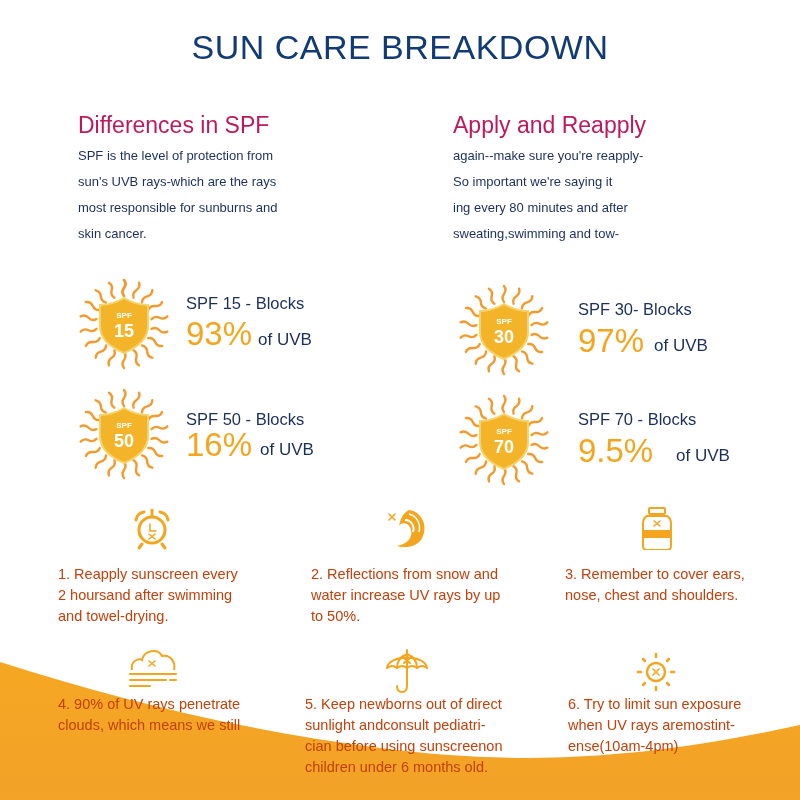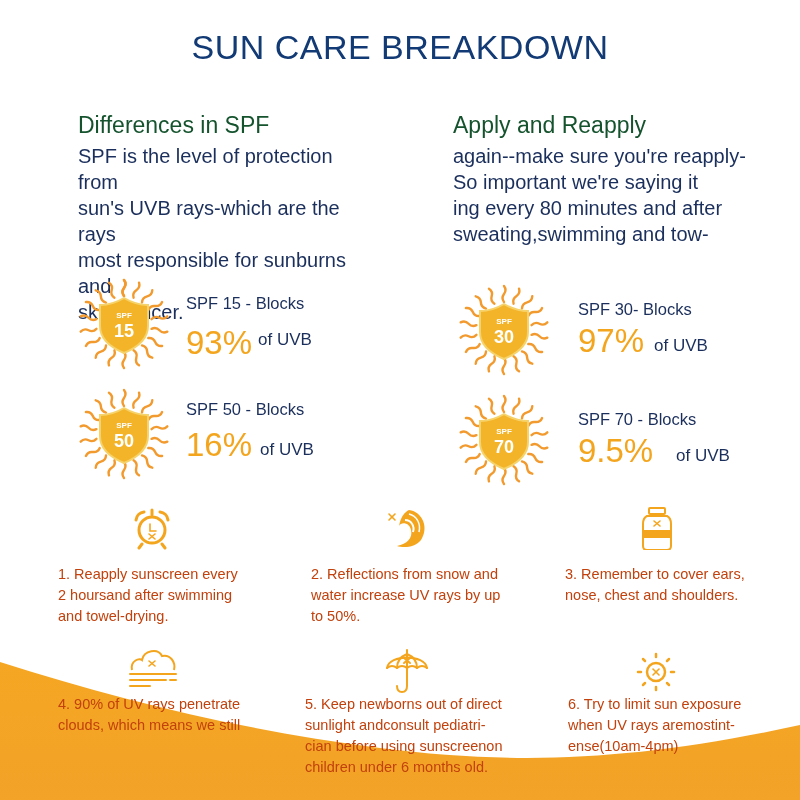--- a/index.html
+++ b/index.html
@@ -11,24 +11,24 @@
   }
   .wave { position: absolute; left: 0; top: 0; width: 800px; height: 800px; z-index: 0; }
   .content { position: absolute; inset: 0; z-index: 1; }
 
   .title {
     position: absolute; top: 28px; left: 0; width: 800px; text-align: center;
     font-size: 34px; color: #123a74; letter-spacing: 0.5px; font-weight: normal;
   }
 
   .section-heading {
-    position: absolute; font-size: 23px; color: #14532d; font-weight: normal; text-align: right;
+    position: absolute; font-size: 23px; color: #be185d; font-weight: normal; text-align: right;
   }
   .section-body {
-    position: absolute; font-size: 20px; line-height: 26px; color: #1b2f5c; width: 300px;
+    position: absolute; font-size: 13px; line-height: 26px; color: #1b2f5c; width: 300px;
   }
 
   .spf-card { position: absolute; height: 100px; width: 320px; }
   .spf-badge { position: absolute; left: 0; top: 0; width: 96px; height: 96px; }
   .spf-label { position: absolute; font-size: 16.5px; color: #1b2f5c; white-space: nowrap; }
   .spf-pct { position: absolute; font-size: 33px; color: #f4a51e; white-space: nowrap; }
   .spf-unit { position: absolute; font-size: 17px; color: #1b2f5c; white-space: nowrap; }
 
   .tip { position: absolute; width: 240px; }
   .tip-icon { position: absolute; width: 44px; height: 44px; }
@@ -91,21 +91,21 @@
         <path d="M48,4 q3,4 0,8 q-3,4 0,8" transform="rotate(280 48 48)"></path>
         <path d="M48,4 q3,4 0,8 q-3,4 0,8" transform="rotate(300 48 48)"></path>
         <path d="M48,4 q3,4 0,8 q-3,4 0,8" transform="rotate(320 48 48)"></path>
         <path d="M48,4 q3,4 0,8 q-3,4 0,8" transform="rotate(340 48 48)"></path>
       </g>
       <path d="M48,22 C58,28 66,29 72,29 L72,50 C72,64 60,72 48,77 C36,72 24,64 24,50 L24,29 C30,29 38,28 48,22 Z" fill="#f4b42a" stroke="#f6d36a" stroke-width="2"></path>
       <text x="48" y="42" text-anchor="middle" font-size="8" fill="#fff" font-family="Liberation Sans, sans-serif" font-weight="bold">SPF</text>
       <text x="48" y="61" text-anchor="middle" font-size="18" fill="#fff" font-family="Liberation Sans, sans-serif" font-weight="bold">15</text>
     </svg>
     <div class="spf-label" style="left:110px; top:18px;">SPF 15 - Blocks</div>
-    <div class="spf-pct" style="left:110px; top:48px;">93%</div>
+    <div class="spf-pct" style="left:110px; top:39px;">93%</div>
     <div class="spf-unit" style="left:182px; top:54px;">of UVB</div>
   </div>
 
   <div class="spf-card" style="left:456px; top:282px;">
     <svg class="spf-badge" viewBox="0 0 96 96">
       <g stroke="#f29a2e" stroke-width="2.4" fill="none" stroke-linecap="round">
         <path d="M48,4 q3,4 0,8 q-3,4 0,8" transform="rotate(0 48 48)"></path>
         <path d="M48,4 q3,4 0,8 q-3,4 0,8" transform="rotate(20 48 48)"></path>
         <path d="M48,4 q3,4 0,8 q-3,4 0,8" transform="rotate(40 48 48)"></path>
         <path d="M48,4 q3,4 0,8 q-3,4 0,8" transform="rotate(60 48 48)"></path>
@@ -152,21 +152,21 @@
         <path d="M48,4 q3,4 0,8 q-3,4 0,8" transform="rotate(260 48 48)"></path>
         <path d="M48,4 q3,4 0,8 q-3,4 0,8" transform="rotate(280 48 48)"></path>
         <path d="M48,4 q3,4 0,8 q-3,4 0,8" transform="rotate(300 48 48)"></path>
         <path d="M48,4 q3,4 0,8 q-3,4 0,8" transform="rotate(320 48 48)"></path>
         <path d="M48,4 q3,4 0,8 q-3,4 0,8" transform="rotate(340 48 48)"></path>
       </g>
       <path d="M48,22 C58,28 66,29 72,29 L72,50 C72,64 60,72 48,77 C36,72 24,64 24,50 L24,29 C30,29 38,28 48,22 Z" fill="#f4b42a" stroke="#f6d36a" stroke-width="2"></path>
       <text x="48" y="42" text-anchor="middle" font-size="8" fill="#fff" font-family="Liberation Sans, sans-serif" font-weight="bold">SPF</text>
       <text x="48" y="61" text-anchor="middle" font-size="18" fill="#fff" font-family="Liberation Sans, sans-serif" font-weight="bold">50</text>
     </svg>
-    <div class="spf-label" style="left:110px; top:14px;">SPF 50 - Blocks</div>
+    <div class="spf-label" style="left:110px; top:24px;">SPF 50 - Blocks</div>
     <div class="spf-pct" style="left:110px; top:40px;">16%</div>
     <div class="spf-unit" style="left:184px; top:54px;">of UVB</div>
   </div>
 
   <div class="spf-card" style="left:456px; top:392px;">
     <svg class="spf-badge" viewBox="0 0 96 96">
       <g stroke="#f29a2e" stroke-width="2.4" fill="none" stroke-linecap="round">
         <path d="M48,4 q3,4 0,8 q-3,4 0,8" transform="rotate(0 48 48)"></path>
         <path d="M48,4 q3,4 0,8 q-3,4 0,8" transform="rotate(20 48 48)"></path>
         <path d="M48,4 q3,4 0,8 q-3,4 0,8" transform="rotate(40 48 48)"></path>

